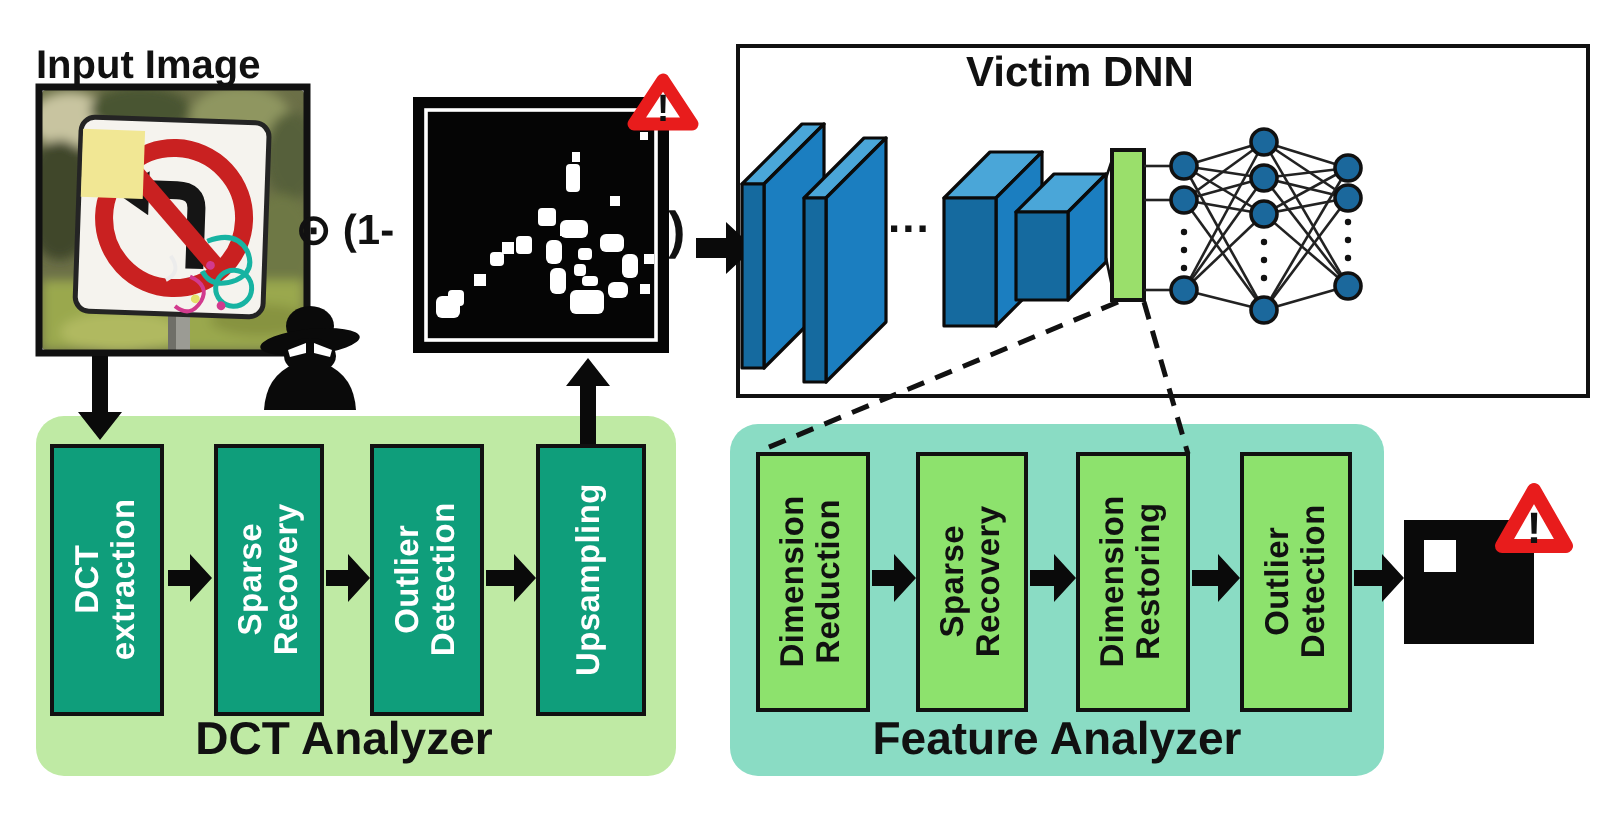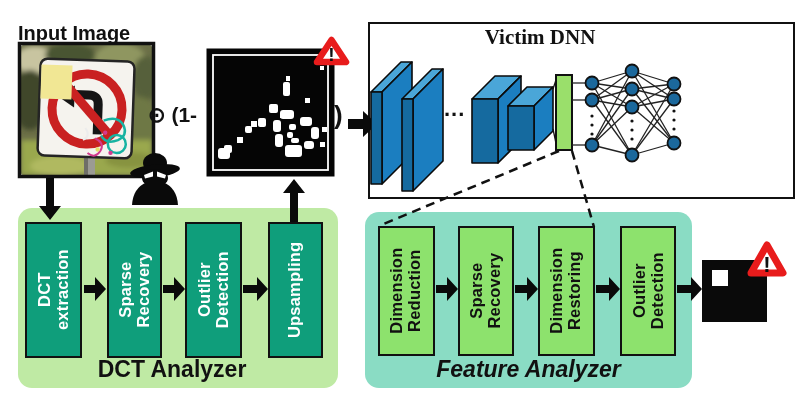--- a/index.html
+++ b/index.html
@@ -19,24 +19,24 @@
   .stage.dct{background:#0f9e7b; color:#fff;}
   .stage.fa{background:#8de26d; color:#111;}
   .rot{transform:rotate(-90deg); white-space:nowrap; text-align:center;
        line-height:1.07; font-weight:bold; font-size:16.5px; letter-spacing:.2px;}
   .rot span{display:block;}
   
   .lbl{position:absolute; font-weight:bold;}
   #input-title{left:18px; top:22px; width:137px; font-size:20px;}
   #op-prefix{left:148px; top:103px; width:64px; font-size:21px;}
   #op-close{left:334px; top:100px; font-size:26px;}
-  #victim-title{left:450px; top:25px; width:180px; text-align:center; font-size:21px;font-family:Liberation Serif, serif;}
+  #victim-title{left:450px; top:25px; width:180px; text-align:center; font-size:21px;}
   #conv-dots{left:444px; top:96px; font-size:22px; letter-spacing:1px;}
   #dct-title{left:18px; top:356px; width:308px; text-align:center; font-size:23px;}
-  #fa-title{left:365px; top:356px; width:327px; text-align:center; font-size:23px;font-style:italic;}
+  #fa-title{left:365px; top:356px; width:327px; text-align:center; font-size:23px;}
   svg{position:absolute; left:0; top:0;}
 </style>
 </head>
 <body>
 
 <div class="panel" id="dct-panel"></div>
 <div class="panel" id="fa-panel"></div>
 <div class="abs" id="victim-box"></div>
 
 <svg width="800" height="417" viewBox="0 0 800 417">

